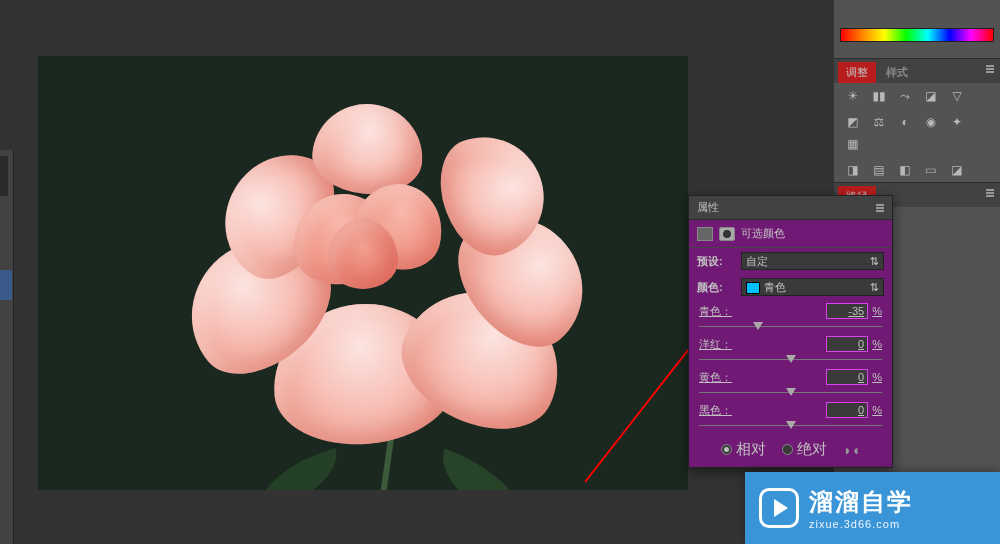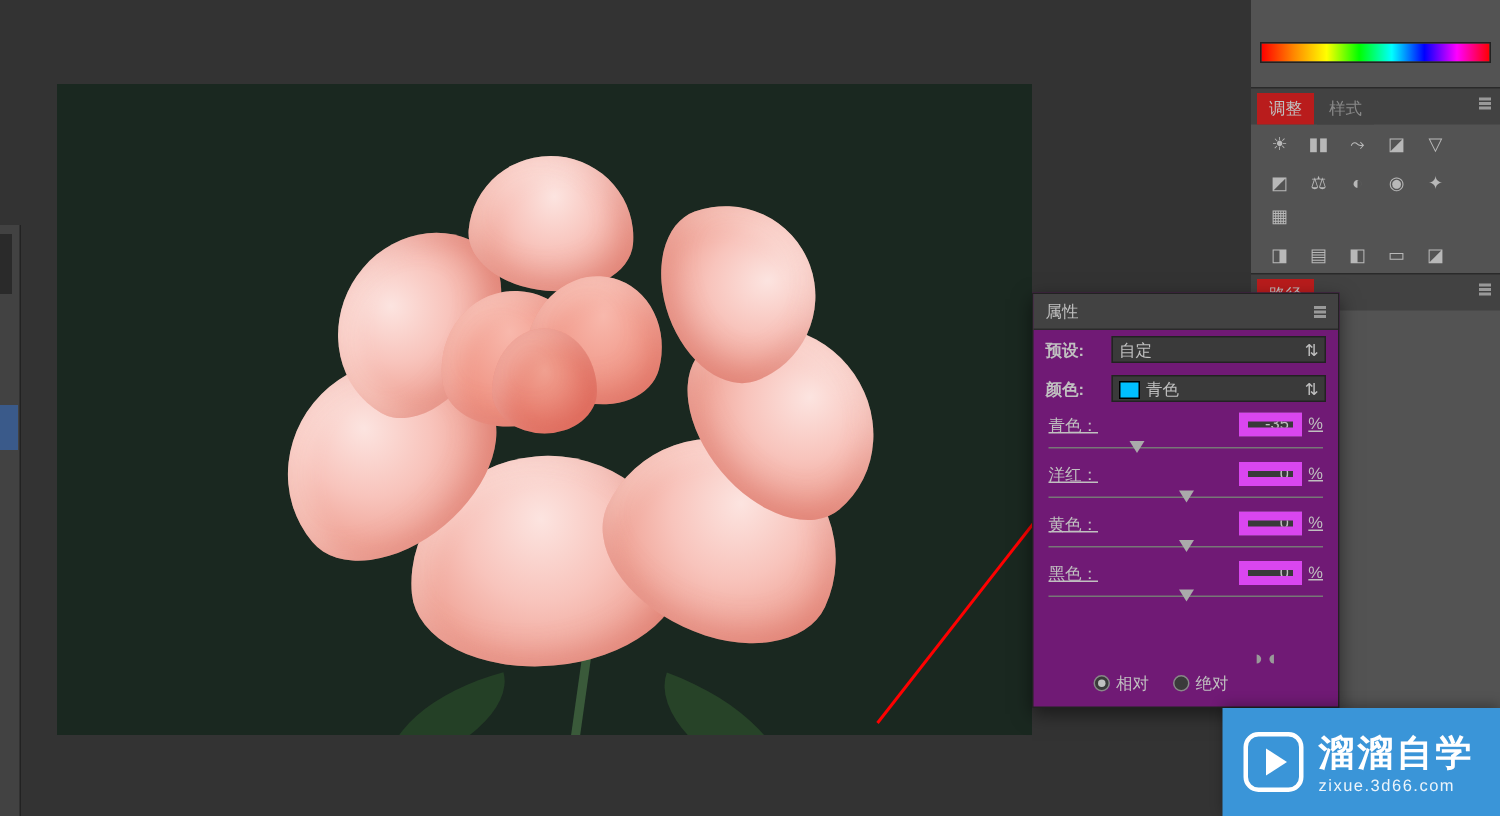--- a/index.html
+++ b/index.html
@@ -111,21 +111,21 @@
       background: #424242;
       border-top: 1px solid #2a2a2a;
     }
     .panel-tab {
       padding: 3px 8px;
       font-size: 11px;
       color: #c0c0c0;
       background: #b91c1c;
       cursor: pointer;
     }
-    .panel-tab.inactive { background: #424242; color: #888; }
+    .panel-tab.inactive { background: #424242; color: #888; font-weight: bold; }
     
     .adjust-panel {
       position: absolute;
       top: 58px;
       left: 0; right: 0;
     }
     .adjust-label {
       padding: 4px 8px;
       font-size: 11px;
     }
@@ -242,21 +242,21 @@
       display: flex;
       justify-content: space-between;
       align-items: center;
       text-decoration: underline;
     }
     .slider-name { font-size: 11px; }
     .slider-value-group { display: flex; align-items: center; gap: 4px; }
     .slider-input {
       width: 42px;
       background: #3a3a3a;
-      border: 6px solid #d946ef;
+      border: 1px solid #d946ef;
       color: #c0c0c0;
       text-align: right;
       padding: 1px 3px;
       font-size: 11px;
       height: 16px;
     }
     .pct { font-size: 11px; }
     .slider-track {
       position: relative;
       height: 12px;
@@ -283,22 +283,21 @@
       display: flex;
       justify-content: center;
       gap: 16px;
       padding: 8px;
       align-items: center;
     }
     .radio-item {
       display: flex;
       align-items: center;
       gap: 4px;
-      font-size: 11px;
-      margin-top: 36px;
+      font-size: 15px;
     }
     .radio-dot {
       width: 11px; height: 11px;
       border-radius: 50%;
       border: 1px solid #888;
       background: #3a3a3a;
       position: relative;
     }
     .radio-dot.checked::after {
       content:'';
@@ -307,21 +306,21 @@
       background:#c0c0c0;
       border-radius:50%;
       left:2px;top:2px;
     }
     
     
     .watermark {
       position: absolute;
       right: 0;
       bottom: 0;
-      width: 185px;
+      width: 255px;
       height: 72px;
       background: #3a95d8;
       display: flex;
       align-items: center;
       padding: 0 14px;
       box-shadow: 0 -2px 8px rgba(0,0,0,0.3);
     }
     .wm-play {
       width: 40px;
       height: 40px;
@@ -452,20 +451,25 @@
       <div class="menu-flyout" style="position:relative;top:6px;margin-right:2px;"></div>
     </div>
   </div>
 </div>
 
 <div class="properties-panel">
   <div class="prop-header">
     <span>属性</span>
     <div class="menu-flyout" style="position:relative;"></div>
   </div>
+  <div class="prop-title-row">
+    <span class="mini-icon"></span>
+    <span class="mask-icon"></span>
+    <span>可选颜色</span>
+  </div>
 
   <div class="prop-row">
     <span class="prop-label">预设:</span>
     <div class="prop-select">
       <span>自定</span>
       <span>⇅</span>
     </div>
   </div>
   <div class="prop-row">
     <span class="prop-label">颜色:</span>

